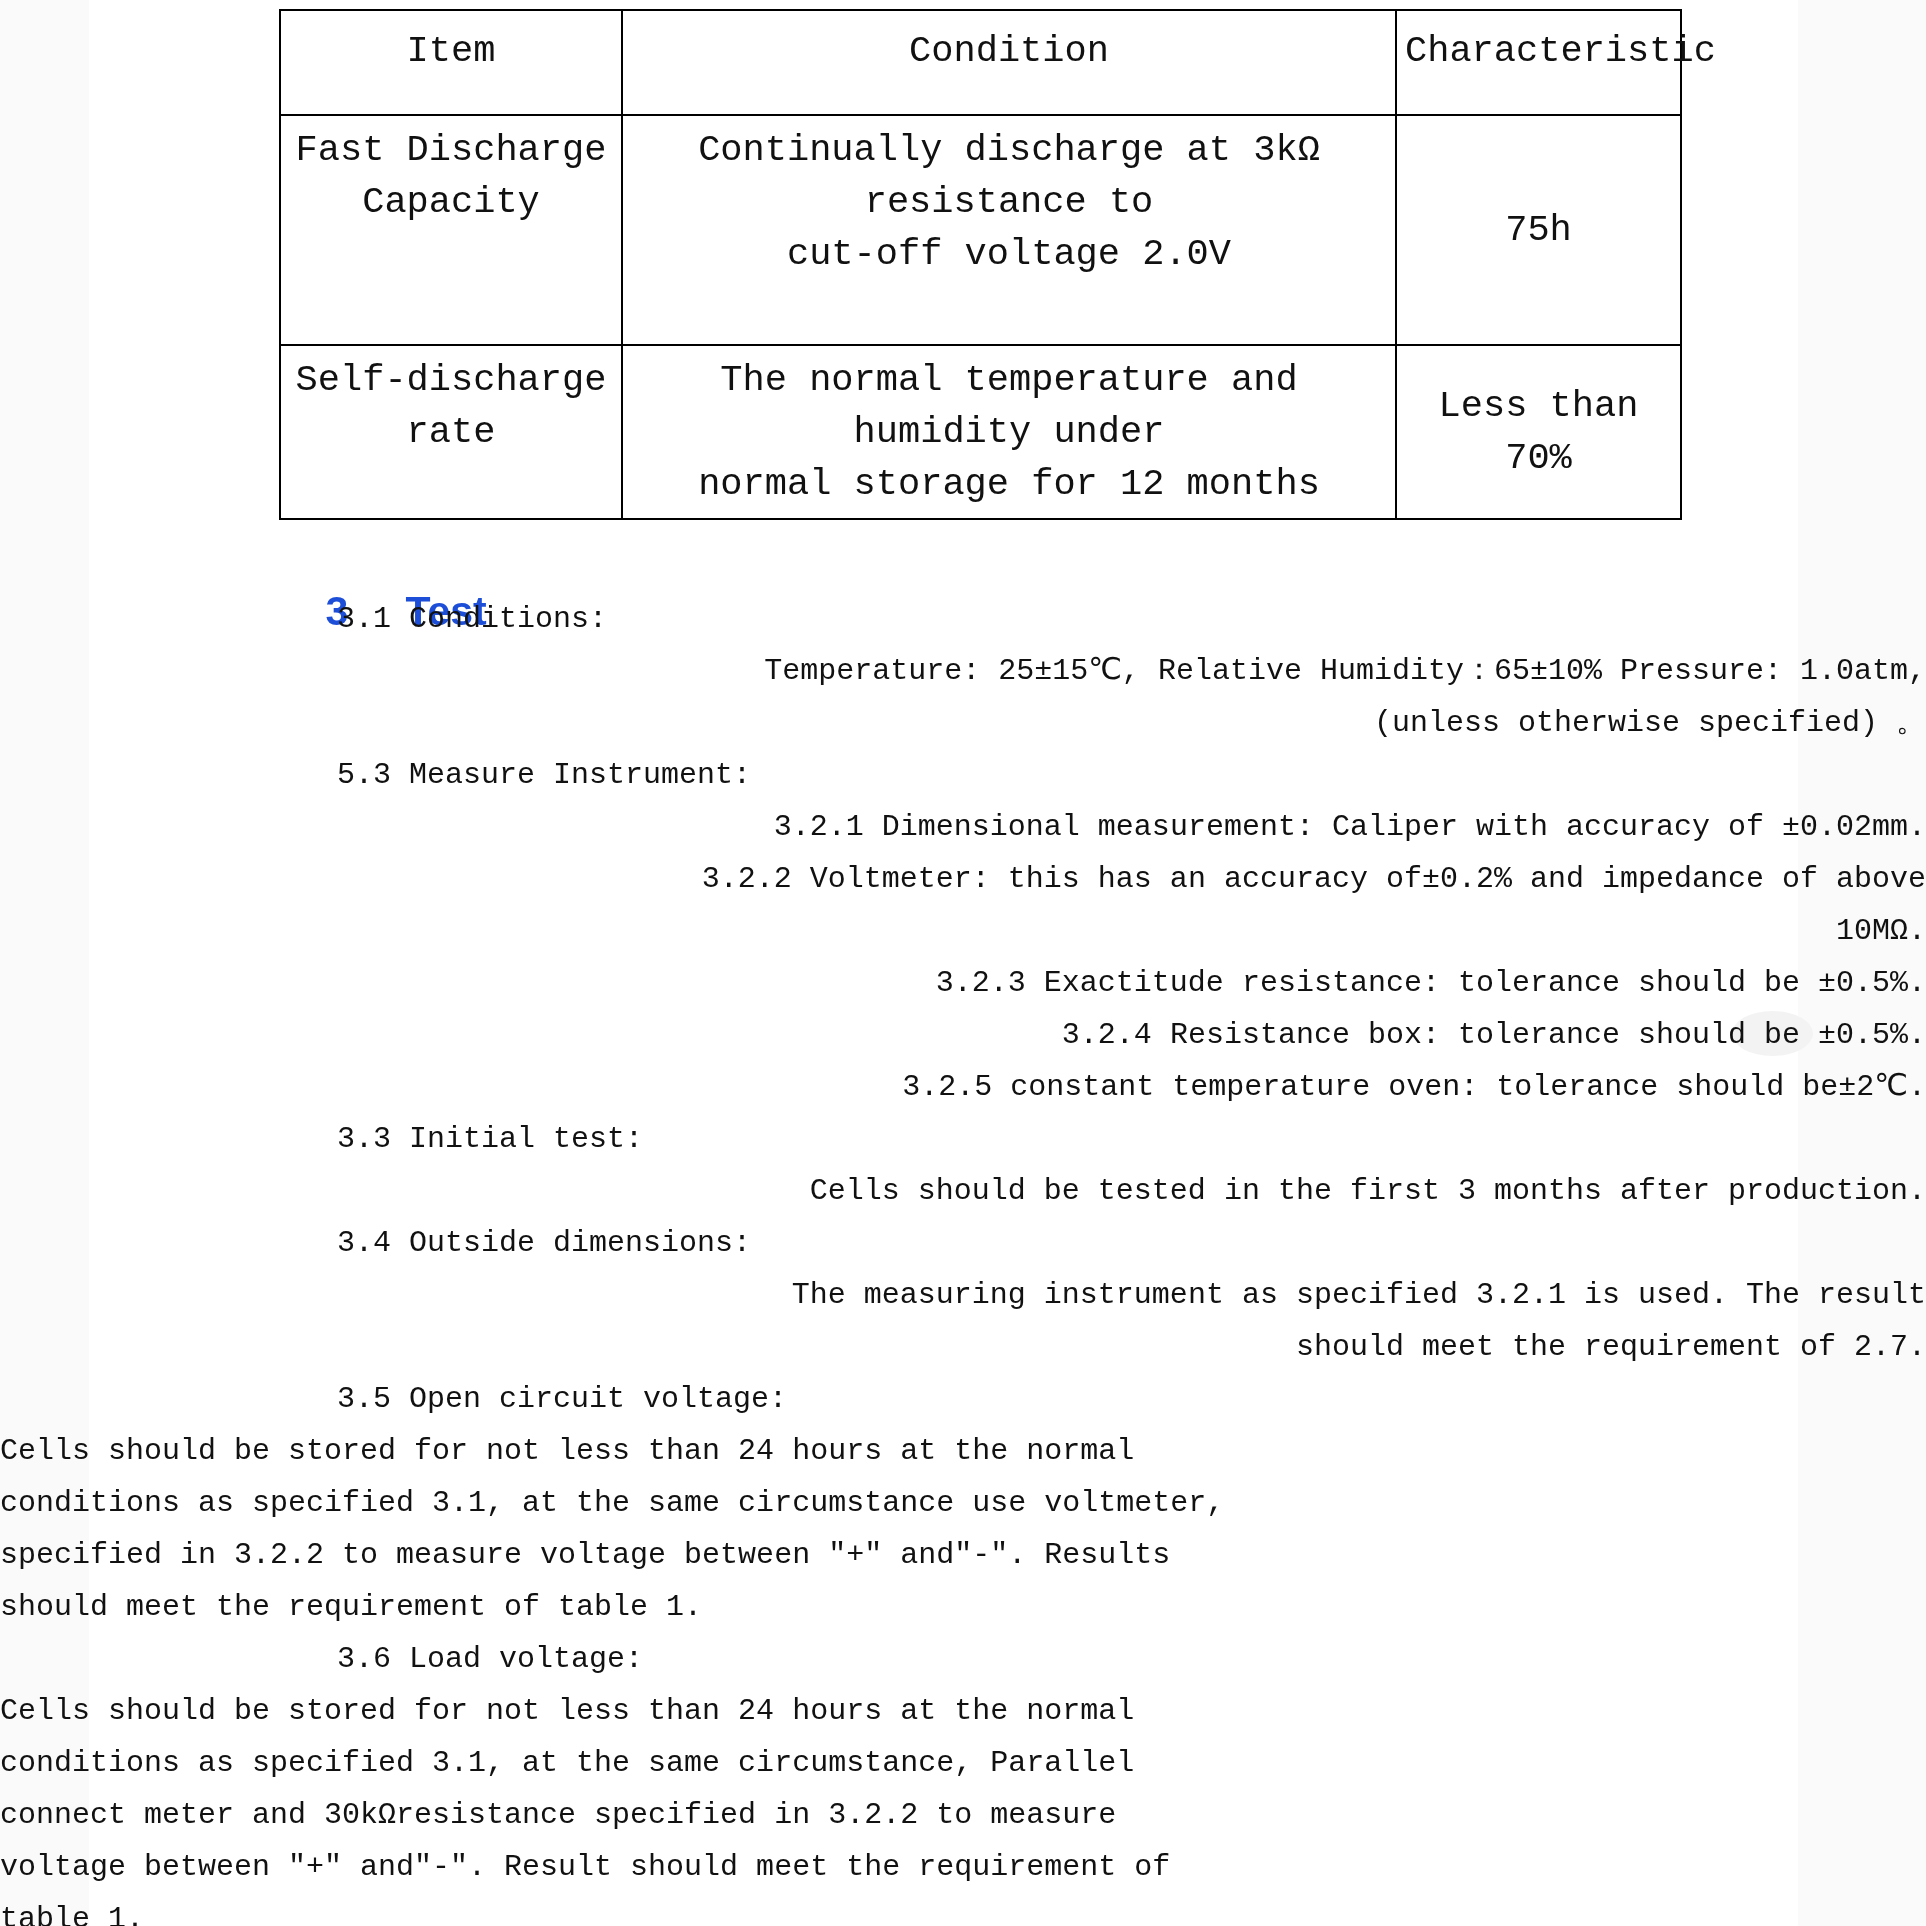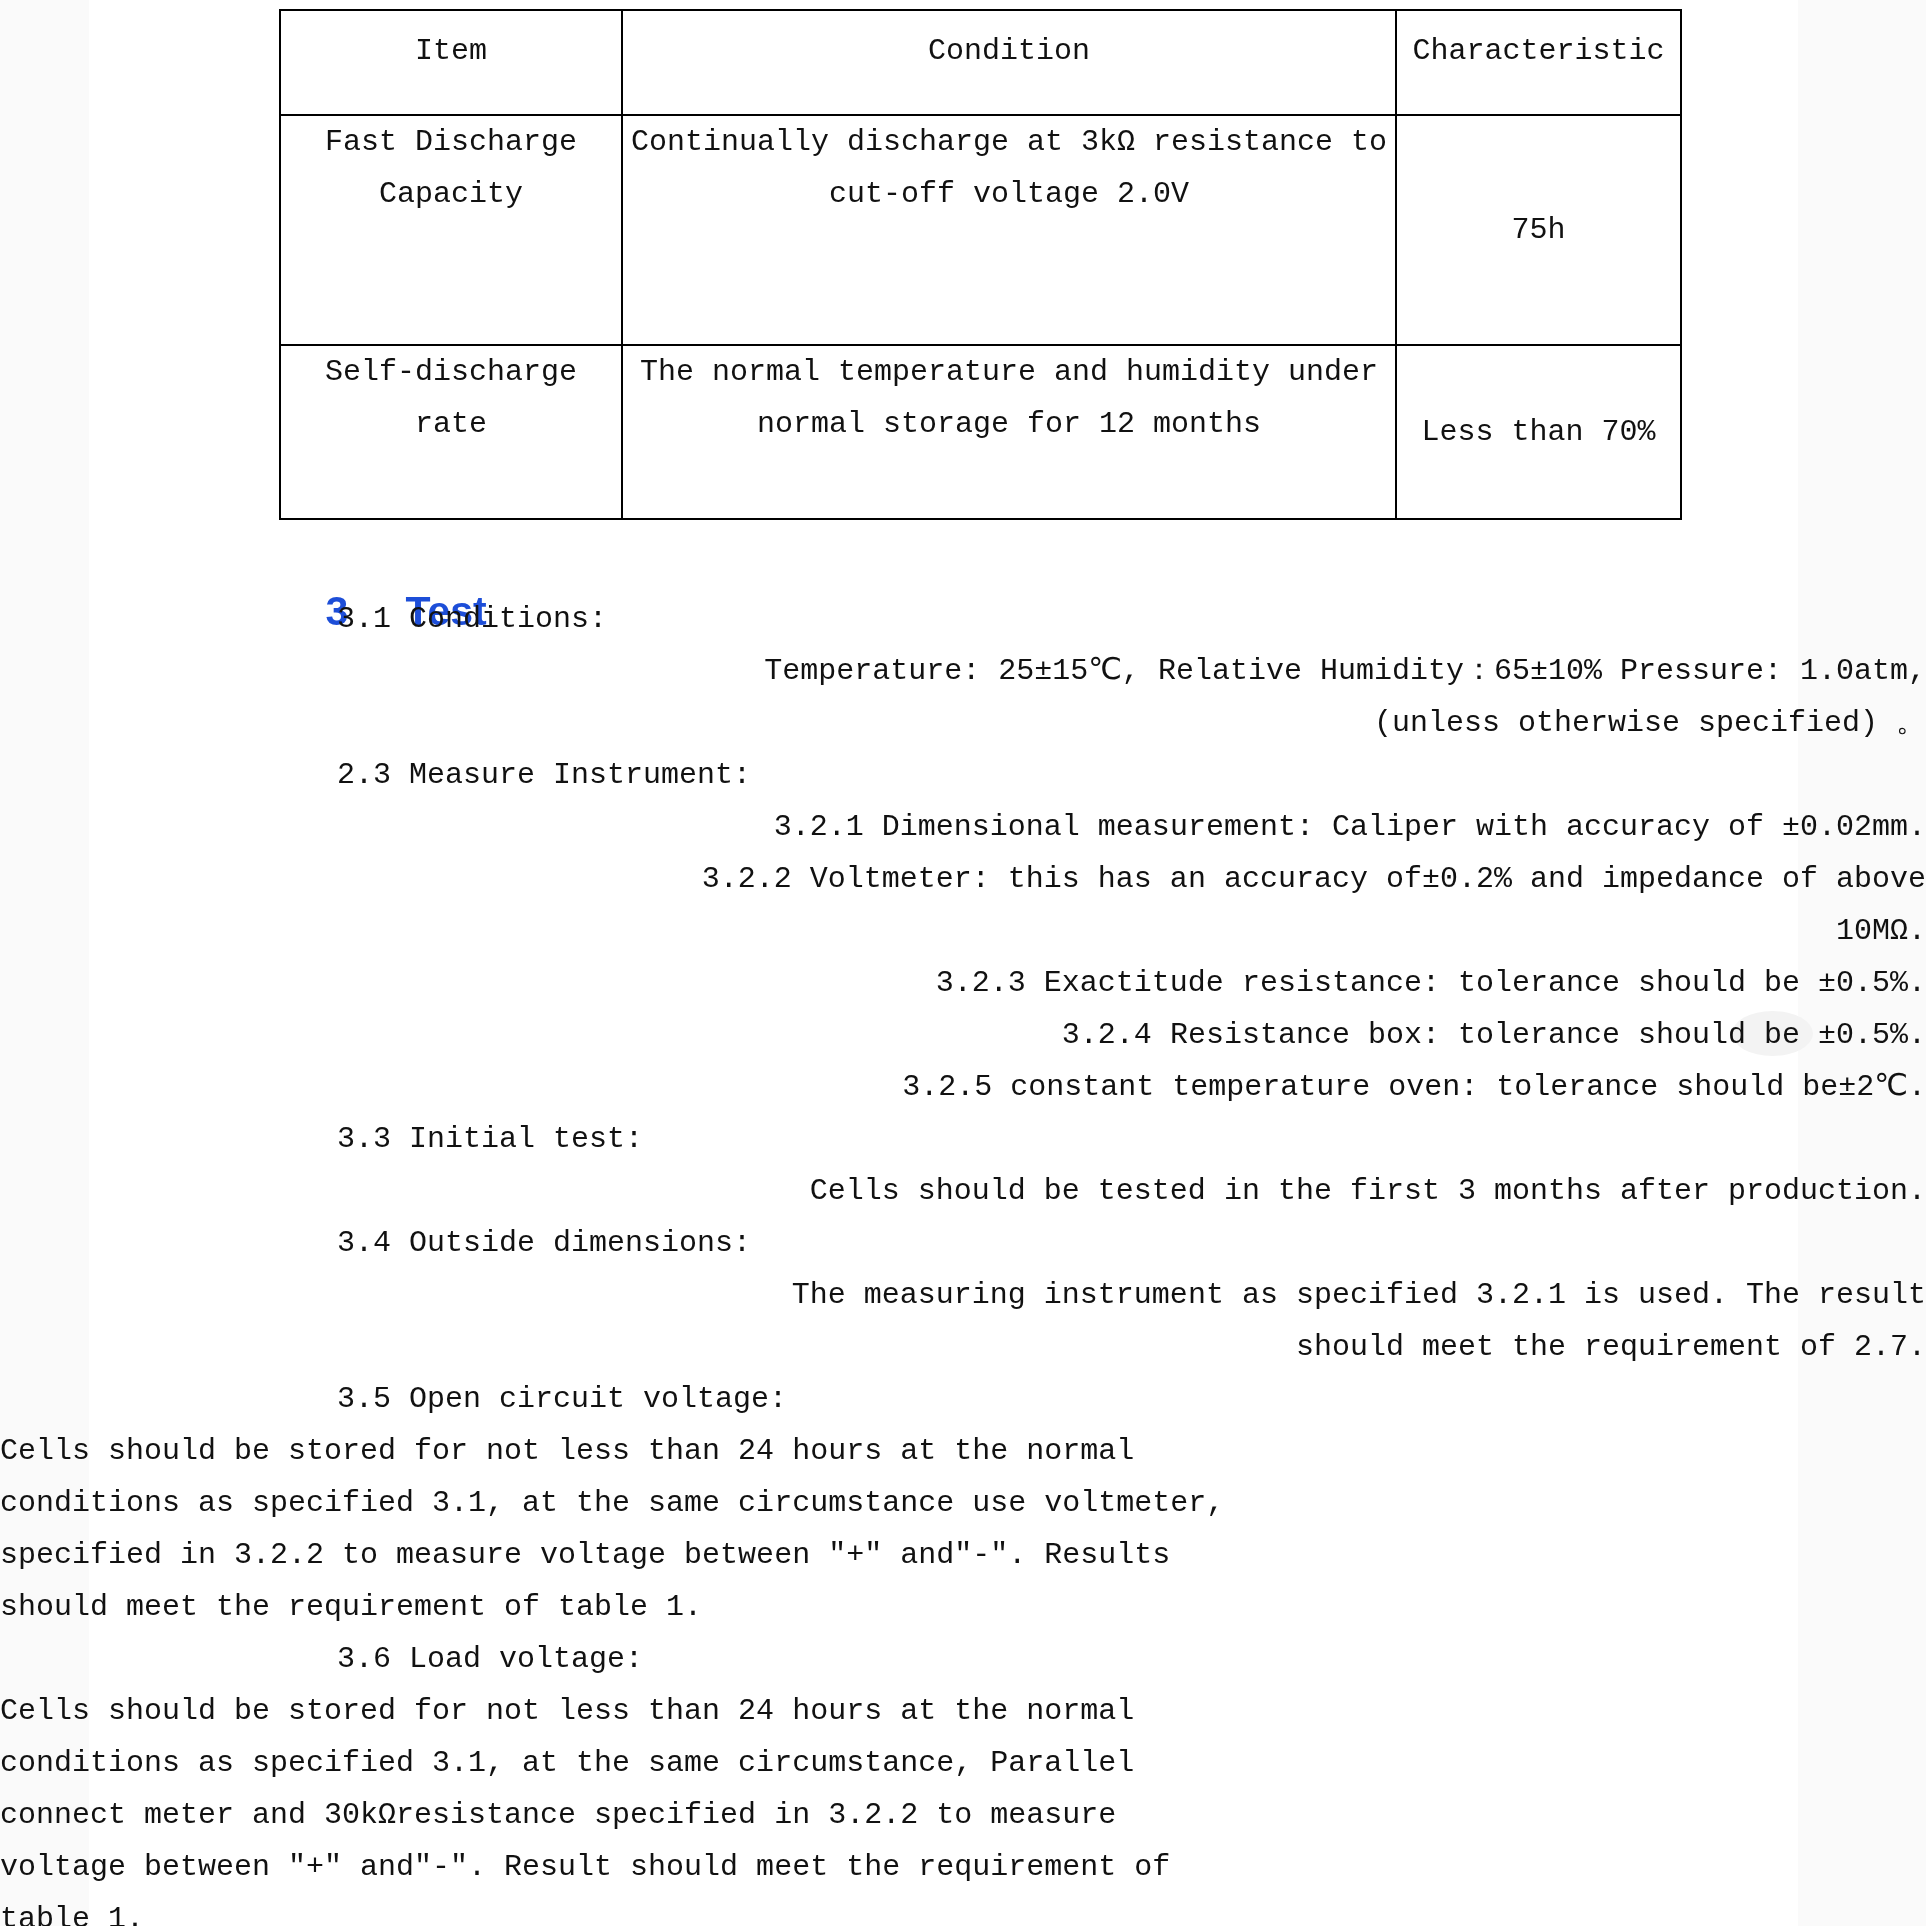--- a/index.html
+++ b/index.html
@@ -23,24 +23,24 @@
   
   .spec-table {
     position:absolute; left:279px; top:9.2px;
     width:1401px;
     border-collapse:collapse; table-layout:fixed;
   }
   .spec-table th, .spec-table td {
     border:2.3px solid #000000;
     background:#ffffff;
     font-weight:normal;
-    font-size:30px;
+    font-size:37px;
     line-height:52px;
     text-align:center;
-    padding:0;
+    padding:8px;
   }
   .spec-table tr.hrow { height:105px; }
   .spec-table tr.r1   { height:230px; }
   .spec-table tr.r2   { height:174px; }
   .spec-table th { vertical-align:top; padding-top:14px; }
   .cell-item  { vertical-align:top; padding-top:20px; }
   .cell-cond  { vertical-align:top; padding-top:21.6px; }
   .cell-char  { vertical-align:middle; }
 
   
@@ -112,21 +112,21 @@
   </table>
 
   <div class="sec-heading">
     <span class="h-num">3</span><span class="h-title">Test</span>
   </div>
 
   <div class="textblock">
     <div class="line l1">3.1 Conditions:</div>
     <div class="line l2">Temperature: 25±15℃, Relative Humidity：65±10% Pressure: 1.0atm,</div>
     <div class="line l2">(unless otherwise specified) 。</div>
-    <div class="line l1">2.3 Measure Instrument:</div>
+    <div class="line l1">5.3 Measure Instrument:</div>
     <div class="line l2">3.2.1 Dimensional measurement: Caliper with accuracy of ±0.02mm.</div>
     <div class="line l2">3.2.2 Voltmeter: this has an accuracy of±0.2% and impedance of above</div>
     <div class="line l2">10MΩ.</div>
     <div class="line l2">3.2.3 Exactitude resistance: tolerance should be ±0.5%.</div>
     <div class="line l2">3.2.4 Resistance box: tolerance should be ±0.5%.</div>
     <div class="line l2">3.2.5 constant temperature oven: tolerance should be±2℃.</div>
     <div class="line l1">3.3 Initial test:</div>
     <div class="line l2">Cells should be tested in the first 3 months after production.</div>
     <div class="line l1">3.4 Outside dimensions:</div>
     <div class="line l2">The measuring instrument as specified 3.2.1 is used. The result</div>

